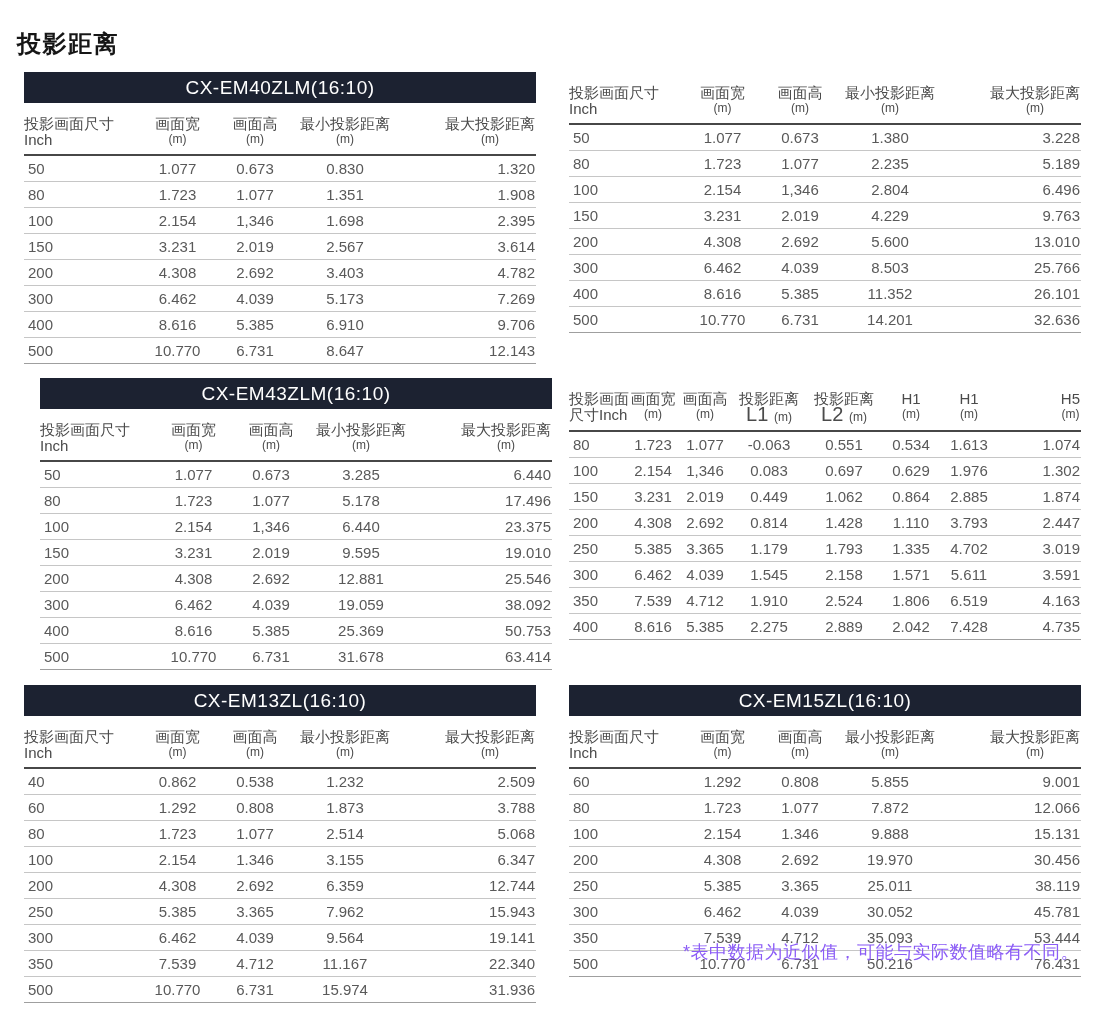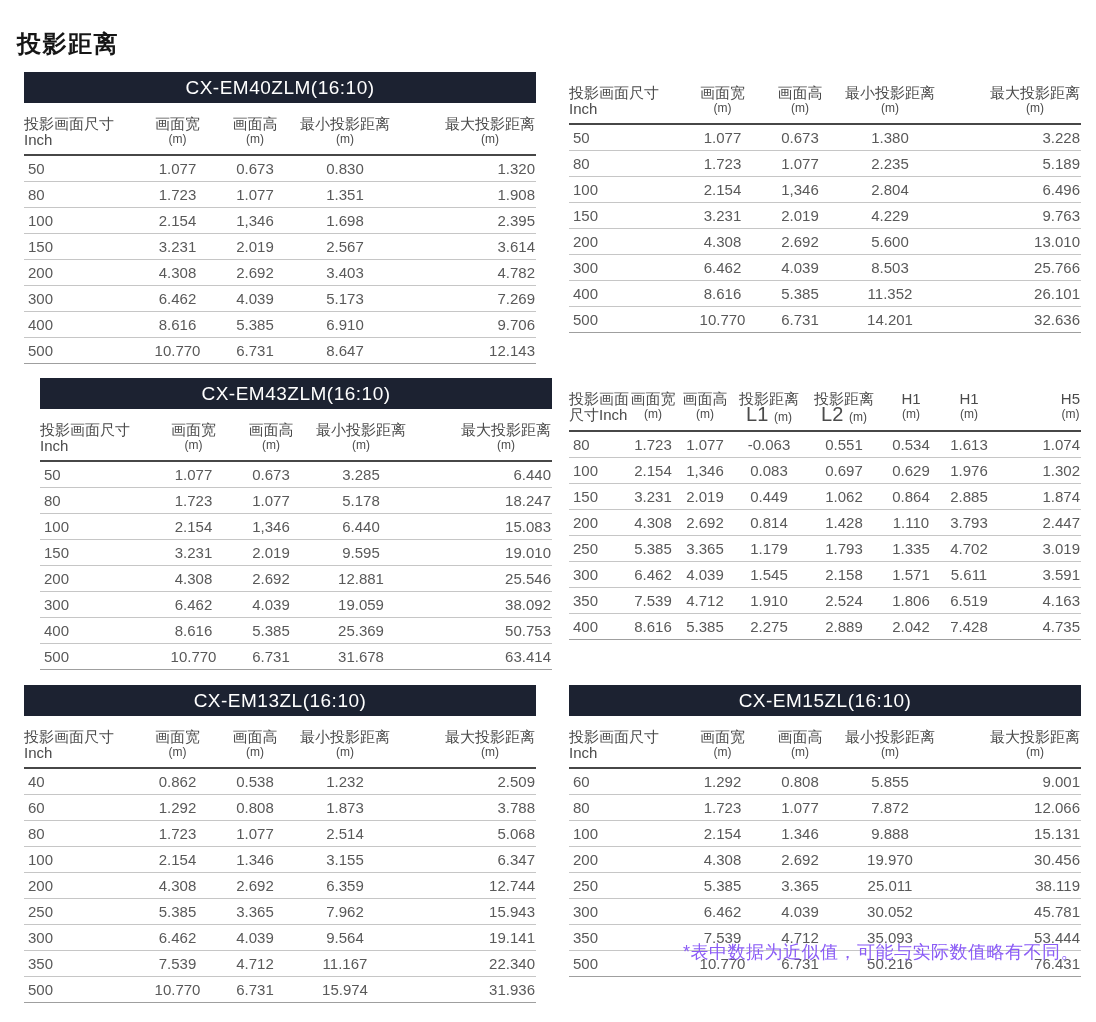--- a/index.html
+++ b/index.html
@@ -244,28 +244,28 @@
           <td class="ac">1.077</td>
           <td class="ac">0.673</td>
           <td class="ac">3.285</td>
           <td class="ar">6.440</td>
         </tr>
         <tr>
           <td class="al">80</td>
           <td class="ac">1.723</td>
           <td class="ac">1.077</td>
           <td class="ac">5.178</td>
-          <td class="ar">18.247</td>
+          <td class="ar">17.496</td>
         </tr>
         <tr>
           <td class="al">100</td>
           <td class="ac">2.154</td>
           <td class="ac">1,346</td>
           <td class="ac">6.440</td>
-          <td class="ar">15.083</td>
+          <td class="ar">23.375</td>
         </tr>
         <tr>
           <td class="al">150</td>
           <td class="ac">3.231</td>
           <td class="ac">2.019</td>
           <td class="ac">9.595</td>
           <td class="ar">19.010</td>
         </tr>
         <tr>
           <td class="al">200</td>

